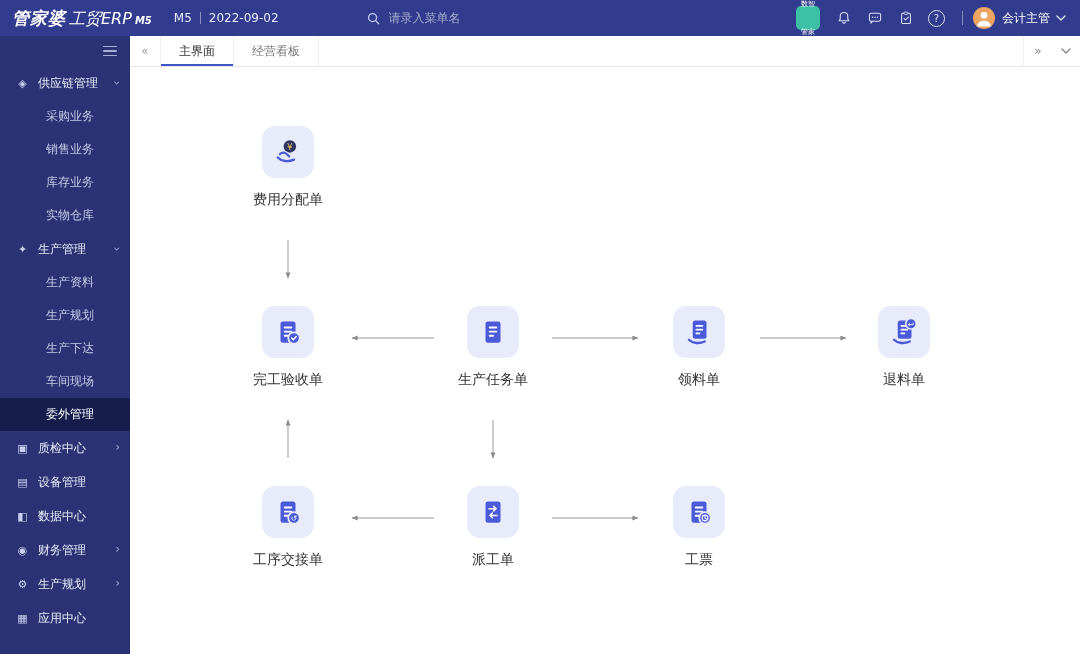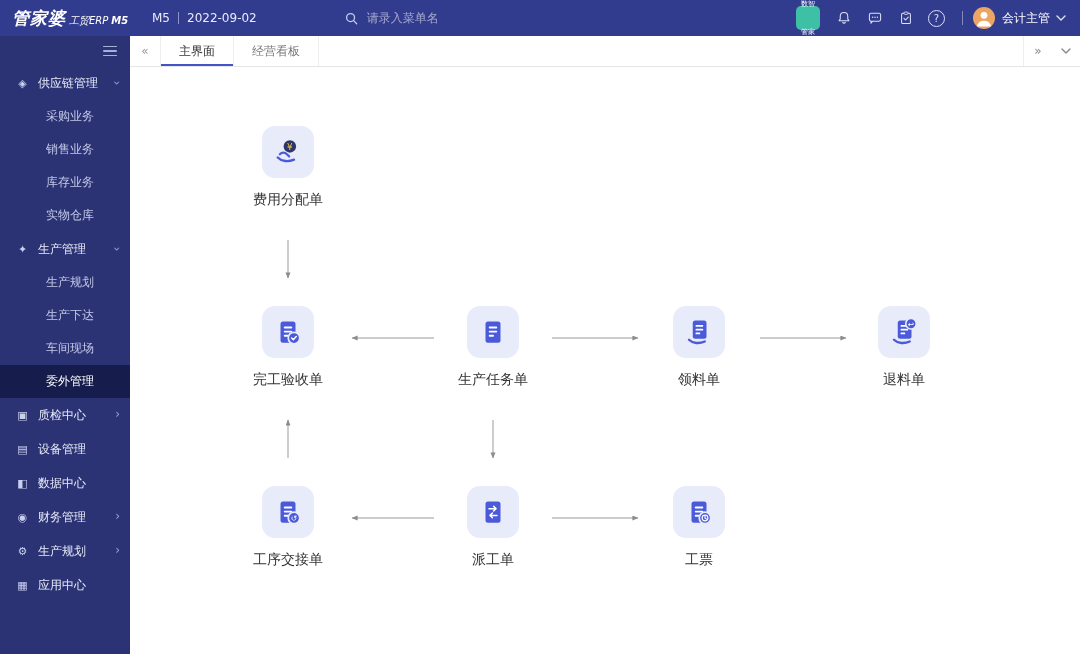--- a/index.html
+++ b/index.html
@@ -3,21 +3,21 @@
 <meta charset="utf-8">
 <style>
   html,body{margin:0;padding:0;}
   body{width:1080px;height:654px;overflow:hidden;font-family:"DejaVu Sans","Liberation Sans",sans-serif;background:#fff;}
   .app{position:relative;width:1080px;height:654px;background:#fff;}
 
   
   .topbar{position:absolute;top:0;left:0;right:0;height:36px;background:#323c8e;display:flex;align-items:center;color:#fff;z-index:5;}
   .logo{display:flex;align-items:baseline;padding:0 12px;min-width:118px;}
   .logo-main{font-size:17px;font-weight:bold;font-style:italic;letter-spacing:1px;}
-  .logo-sub{font-size:10px;font-style:italic;margin-left:3px;}
+  .logo-sub{font-size:16px;font-style:italic;margin-left:3px;}
   .logo-ver{font-size:10px;font-style:italic;font-weight:bold;margin-left:3px;}
   .env{display:flex;align-items:center;gap:8px;font-size:12px;margin-left:10px;color:#e9ebfa;}
   .vdiv{display:inline-block;width:1px;height:12px;background:rgba(255,255,255,.45);}
   .search{display:flex;align-items:center;gap:7px;margin-left:88px;}
   .search input{background:transparent;border:none;outline:none;color:#fef9c3;font-size:12px;width:150px;font-family:inherit;}
   .search input::placeholder{color:rgba(255,255,255,.55);}
   .tb-right{margin-left:auto;display:flex;align-items:center;padding-right:14px;}
   .tb-icon{width:31px;height:30px;display:flex;align-items:center;justify-content:center;cursor:pointer;}
   .app-badge{width:24px;height:24px;border-radius:5px;background:#3ec0a6;color:#fff;font-size:7px;line-height:8px;display:flex;flex-direction:column;align-items:center;justify-content:center;margin-right:8px;cursor:pointer;gap:20px;}
   .q-circle{width:15px;height:15px;border-radius:50%;border:1.3px solid #dde1f4;color:#dde1f4;font-size:10px;display:flex;align-items:center;justify-content:center;}
@@ -139,20 +139,21 @@
         </div>
         <div class="m-sub">采购业务</div>
         <div class="m-sub">销售业务</div>
         <div class="m-sub">库存业务</div>
         <div class="m-sub">实物仓库</div>
         <div class="m-item">
           <span class="m-ic">✦</span>
           <span class="m-lb">生产管理</span>
           <span class="m-chev exp">›</span>
         </div>
+        <div class="m-sub">生产资料</div>
         <div class="m-sub">生产规划</div>
         <div class="m-sub">生产下达</div>
         <div class="m-sub">车间现场</div>
         <div class="m-sub act">委外管理</div>
         <div class="m-item">
           <span class="m-ic">▣</span>
           <span class="m-lb">质检中心</span>
           <span class="m-chev">›</span>
         </div>
         <div class="m-item">

